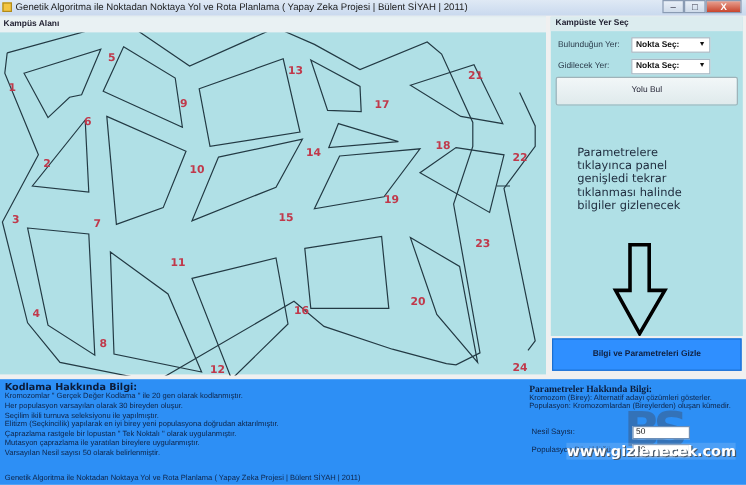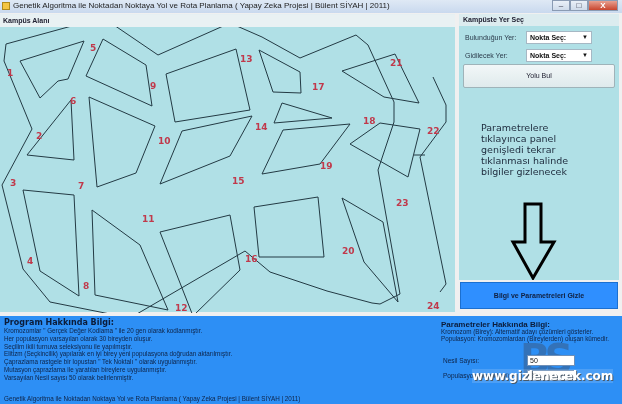--- a/index.html
+++ b/index.html
@@ -23,21 +23,21 @@
   .btn-find { position: absolute; left: 4px; top: 50px; width: 152px; height: 24px; background: linear-gradient(#f2f7f8, #dfeaec); border: 1px solid #9fb3b9; border-radius: 2px; font-size: 7px; color: #223; text-align: center; line-height: 22px; }
   .note { position: absolute; left: 22px; top: 108px; width: 110px; font-size: 9.5px; font-weight: normal; color: #1d2a3c; line-height: 11px; font-family: "DejaVu Sans", sans-serif; }
   .arrow-svg { position: absolute; left: 510px; top: 202px; }
 
   .btn-toggle { position: absolute; left: 460px; top: 282px; width: 158px; height: 27px; background: #2f8fff; border: 1px solid #1b6fd0; font-size: 7px; font-weight: bold; color: #102040; text-align: center; line-height: 25px; }
 
   .info-panel { position: absolute; left: 0; top: 316px; width: 622px; height: 88px; background: #2d8ff5; }
   .info-title { position: absolute; left: 4px; top: 2px; font-size: 8px; font-weight: bold; color: #0b1c3a; font-family: "DejaVu Sans", sans-serif; }
   .info-lines { position: absolute; left: 4px; top: 11px; font-size: 6.3px; color: #0e2346; line-height: 7.8px; }
   .info-footer { position: absolute; left: 4px; top: 79px; font-size: 6.3px; color: #0e2346; white-space: nowrap; }
-  .params-title { position: absolute; left: 441px; top: 4px; font-size: 8px; font-weight: bold; color: #0b1c3a; font-family: Liberation Sans, sans-serif; }
+  .params-title { position: absolute; left: 441px; top: 4px; font-size: 8px; font-weight: bold; color: #0b1c3a; font-family: Liberation Serif, serif; }
   .params-lines { position: absolute; left: 441px; top: 12px; width: 170px; font-size: 6.3px; color: #0e2346; line-height: 7.3px; }
   .param-lbl { position: absolute; font-size: 6.5px; color: #0e2346; }
   .param-input { position: absolute; width: 48px; height: 11px; background: #fff; border: 1px solid #6d8fb8; font-size: 7px; padding-left: 2px; line-height: 9px; color: #111; }
   .watermark-ds { position: absolute; left: 520px; top: 20px; font-size: 40px; font-weight: bold; color: rgba(60,80,110,0.45); font-family: "DejaVu Sans", sans-serif; letter-spacing: -6px; }
   .watermark-url { position: absolute; left: 472px; top: 53px; font-size: 12px; font-weight: bold; color: #ffffff; font-family: "DejaVu Sans", sans-serif; text-shadow: 1px 1px 0 #4a5a6a; background: rgba(255,255,255,0.15); }
 </style>
 </head>
 <body>
 
 <div class="titlebar">
@@ -137,21 +137,21 @@
   <div class="note">Parametrelere tıklayınca panel genişledi tekrar tıklanması halinde bilgiler gizlenecek</div>
 </div>
 
 <svg class="arrow-svg" width="48" height="78" viewBox="0 0 48 78">
   <polygon points="15,2 31,2 31,40 44,40 23,76 3,40 15,40" fill="none" stroke="#000" stroke-width="3"></polygon>
 </svg>
 
 <div class="btn-toggle">Bilgi ve Parametreleri Gizle</div>
 
 <div class="info-panel">
-  <div class="info-title">Program Hakkında Bilgi:</div>
+  <div class="info-title">Kodlama Hakkında Bilgi:</div>
   <div class="info-lines">
     <div>Kromozomlar " Gerçek Değer Kodlama " ile 20 gen olarak kodlanmıştır.</div>
     <div>Her populasyon varsayılan olarak 30 bireyden oluşur.</div>
     <div>Seçilim ikili turnuva seleksiyonu ile yapılmıştır.</div>
     <div>Elitizm (Seçkincilik) yapılarak en iyi birey yeni populasyona doğrudan aktarılmıştır.</div>
     <div>Çaprazlama rastgele bir lopustan " Tek Noktalı " olarak uygulanmıştır.</div>
     <div>Mutasyon çaprazlama ile yaratılan bireylere uygulanmıştır.</div>
     <div>Varsayılan Nesil sayısı 50 olarak belirlenmiştir.</div>
   </div>
   <div class="info-footer">Genetik Algoritma ile Noktadan Noktaya Yol ve Rota Planlama ( Yapay Zeka Projesi | Bülent SİYAH | 2011)</div>

